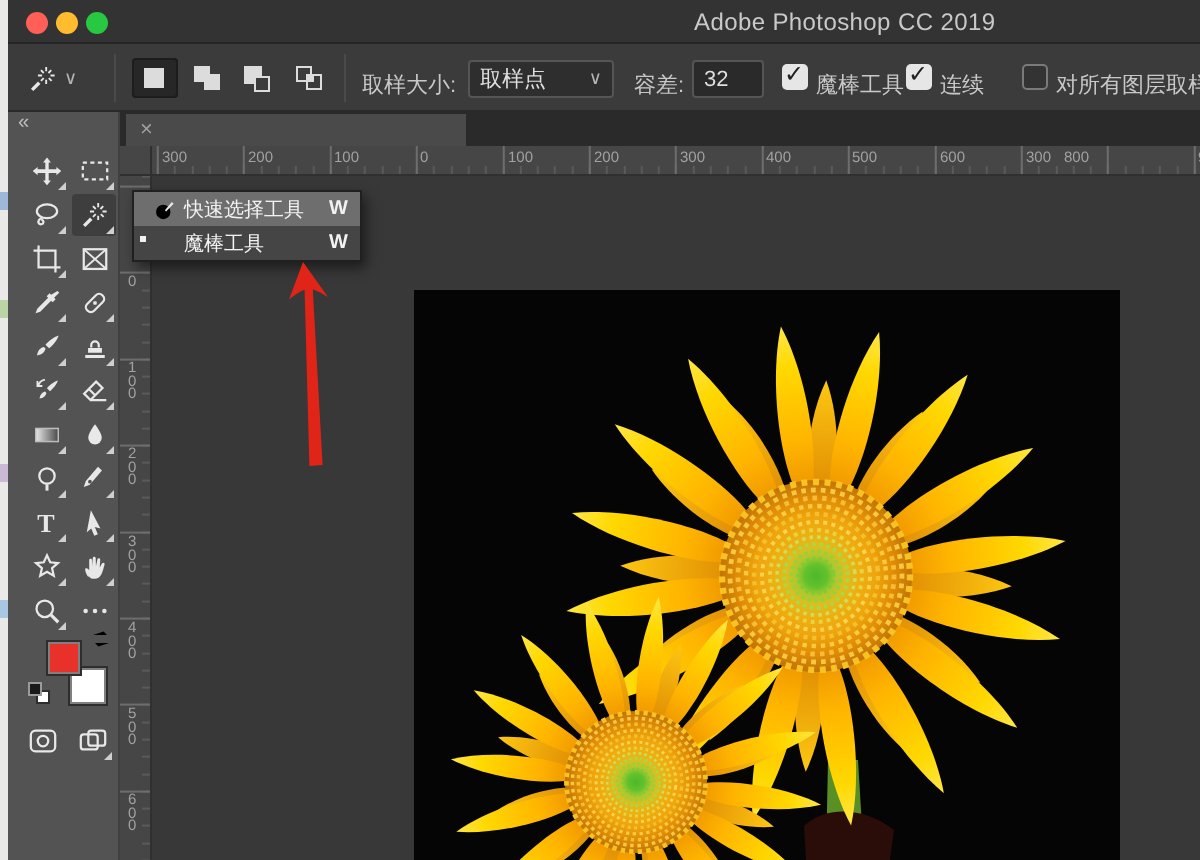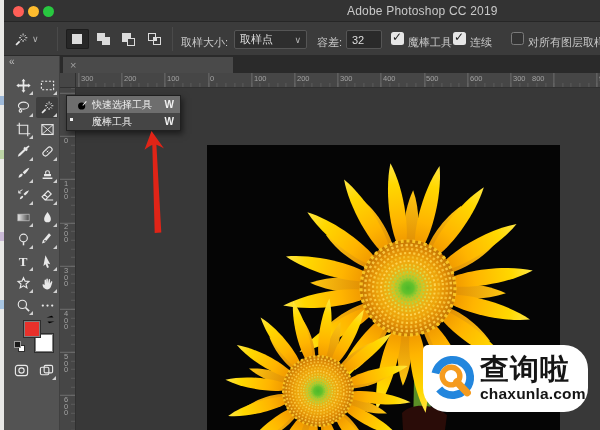--- a/index.html
+++ b/index.html
@@ -519,31 +519,20 @@
         </svg>
       <span class="flabel">魔棒工具</span>
       <span class="fkey">W</span>
     </div>
   </div>
 
   <svg class="arrow" width="44" height="110" viewBox="0 0 44 110">
     <path d="M18.5 3 L31 20.5 C27.2 18.2 24.8 17 23.4 16.7 L28.3 104.5 L21.7 105 L19.3 16.9 C17.9 17.3 15 19 11.5 21.8 Z" fill="#e02417"></path>
   </svg>
 
-  <div class="watermark">
-    <svg class="wlogo" viewBox="0 0 48 48">
-      <circle cx="23" cy="23" r="18" fill="#ffffff" stroke="#2386dd" stroke-width="8" stroke-dasharray="96 17" stroke-dashoffset="-62" transform="rotate(-5 23 23)"></circle>
-      <circle cx="21.5" cy="21.5" r="9" fill="none" stroke="#f59b1e" stroke-width="5.5"></circle>
-      <path d="M27.5 27.5 L38 38.5" stroke="#f59b1e" stroke-width="7.5" stroke-linecap="round"></path>
-    </svg>
-    <div class="wtext">
-      <div class="wname">查询啦</div>
-      <div class="wdomain">chaxunla.com</div>
-    </div>
-  </div>
 
   <div class="sliver">
     <i style="top:96px;background:#9db8d8"></i>
     <i style="top:150px;background:#bcd3a6"></i>
     <i style="top:232px;background:#c9b9d6"></i>
     <i style="top:300px;background:#a9c6e2"></i>
   </div>
 
 </div>
 

